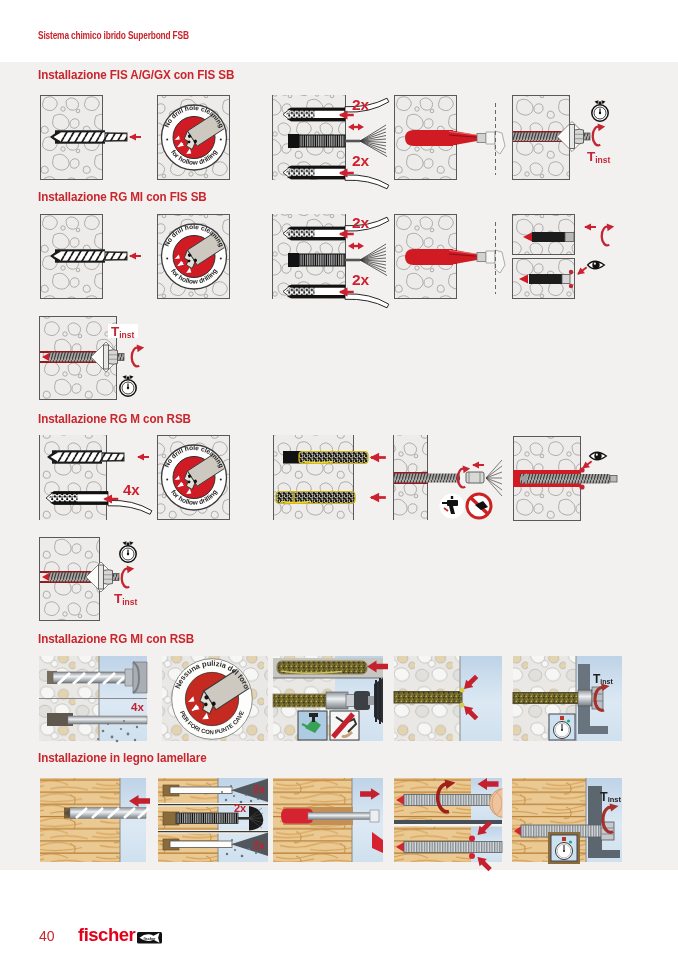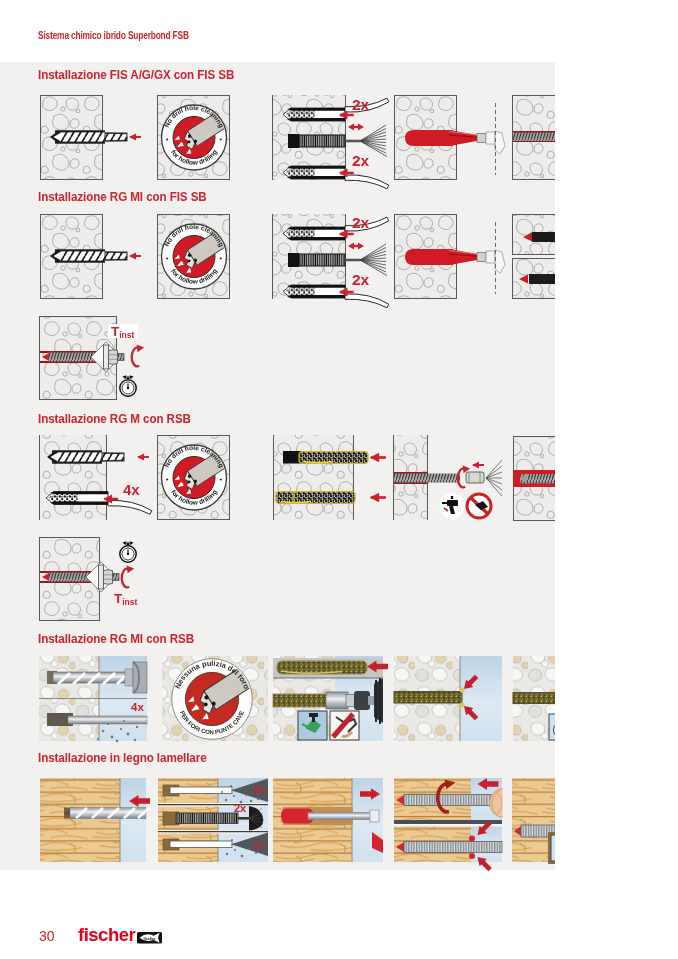--- a/index.html
+++ b/index.html
@@ -1,31 +1,31 @@
 <!DOCTYPE html>
 <html><head><meta charset="utf-8"><title>p50</title><style>
 html,body{margin:0;padding:0;background:#fff}
-.page{position:relative;width:555px;height:959px;overflow:hidden;font-family:"Liberation Sans",sans-serif;background:#fff}
+.page{position:relative;width:678px;height:959px;overflow:hidden;font-family:"Liberation Sans",sans-serif;background:#fff}
 .band{position:absolute;left:0;top:62px;width:678px;height:808px;background:#f3f1ef}
 .h0{position:absolute;left:38px;top:29.5px;font-size:10px;font-weight:bold;color:#c9252d;letter-spacing:-0.2px;transform:scaleX(0.835);transform-origin:0 0}
 .h1{position:absolute;left:38px;font-size:12.4px;font-weight:bold;color:#c9252d;letter-spacing:-0.1px;transform:scaleX(0.94);transform-origin:0 0}
 .pnum{position:absolute;left:39px;top:928px;font-size:14px;color:#c9252d}
 .flogo{position:absolute;left:78px;top:924px;font-size:18.5px;font-weight:bold;color:#e2001a;letter-spacing:-0.5px}
 svg{position:absolute;left:0;top:0}
 </style></head>
 <body>
 <div class="page">
 <div class="band"></div>
 <div class="h0">Sistema chimico ibrido Superbond FSB</div>
 <div class="h1" style="top:67.5px">Installazione FIS A/G/GX con FIS SB</div>
 <div class="h1" style="top:189.5px">Installazione RG MI con FIS SB</div>
 <div class="h1" style="top:411.5px">Installazione RG M con RSB</div>
 <div class="h1" style="top:631.5px">Installazione RG MI con RSB</div>
 <div class="h1" style="top:750.5px">Installazione in legno lamellare</div>
-<div class="pnum">30</div>
+<div class="pnum">40</div>
 <div class="flogo">fischer</div>
 <svg width="678" height="959" viewBox="0 0 678 959">
 <defs>
 <pattern id="peb" width="42" height="40" patternUnits="userSpaceOnUse">
  <g fill="none" stroke="#a2a2a0" stroke-width="0.85">
  <path d="M5 3q6-3 10 1t1 8q-3 5-9 3t-4-8q1-3 2-4z"></path>
  <path d="M26 6q4-5 9-2t3 8q-2 4-7 3t-5-9z"></path>
  <path d="M14 21q7-4 12 1t2 10q-4 5-11 2t-3-13z"></path>
  <path d="M33 24q5-1 6 3t-3 6q-5 1-6-3t3-6z"></path>
  <path d="M2 32q3-2 5 0t1 5q-2 2-5 1t-1-6z"></path>

